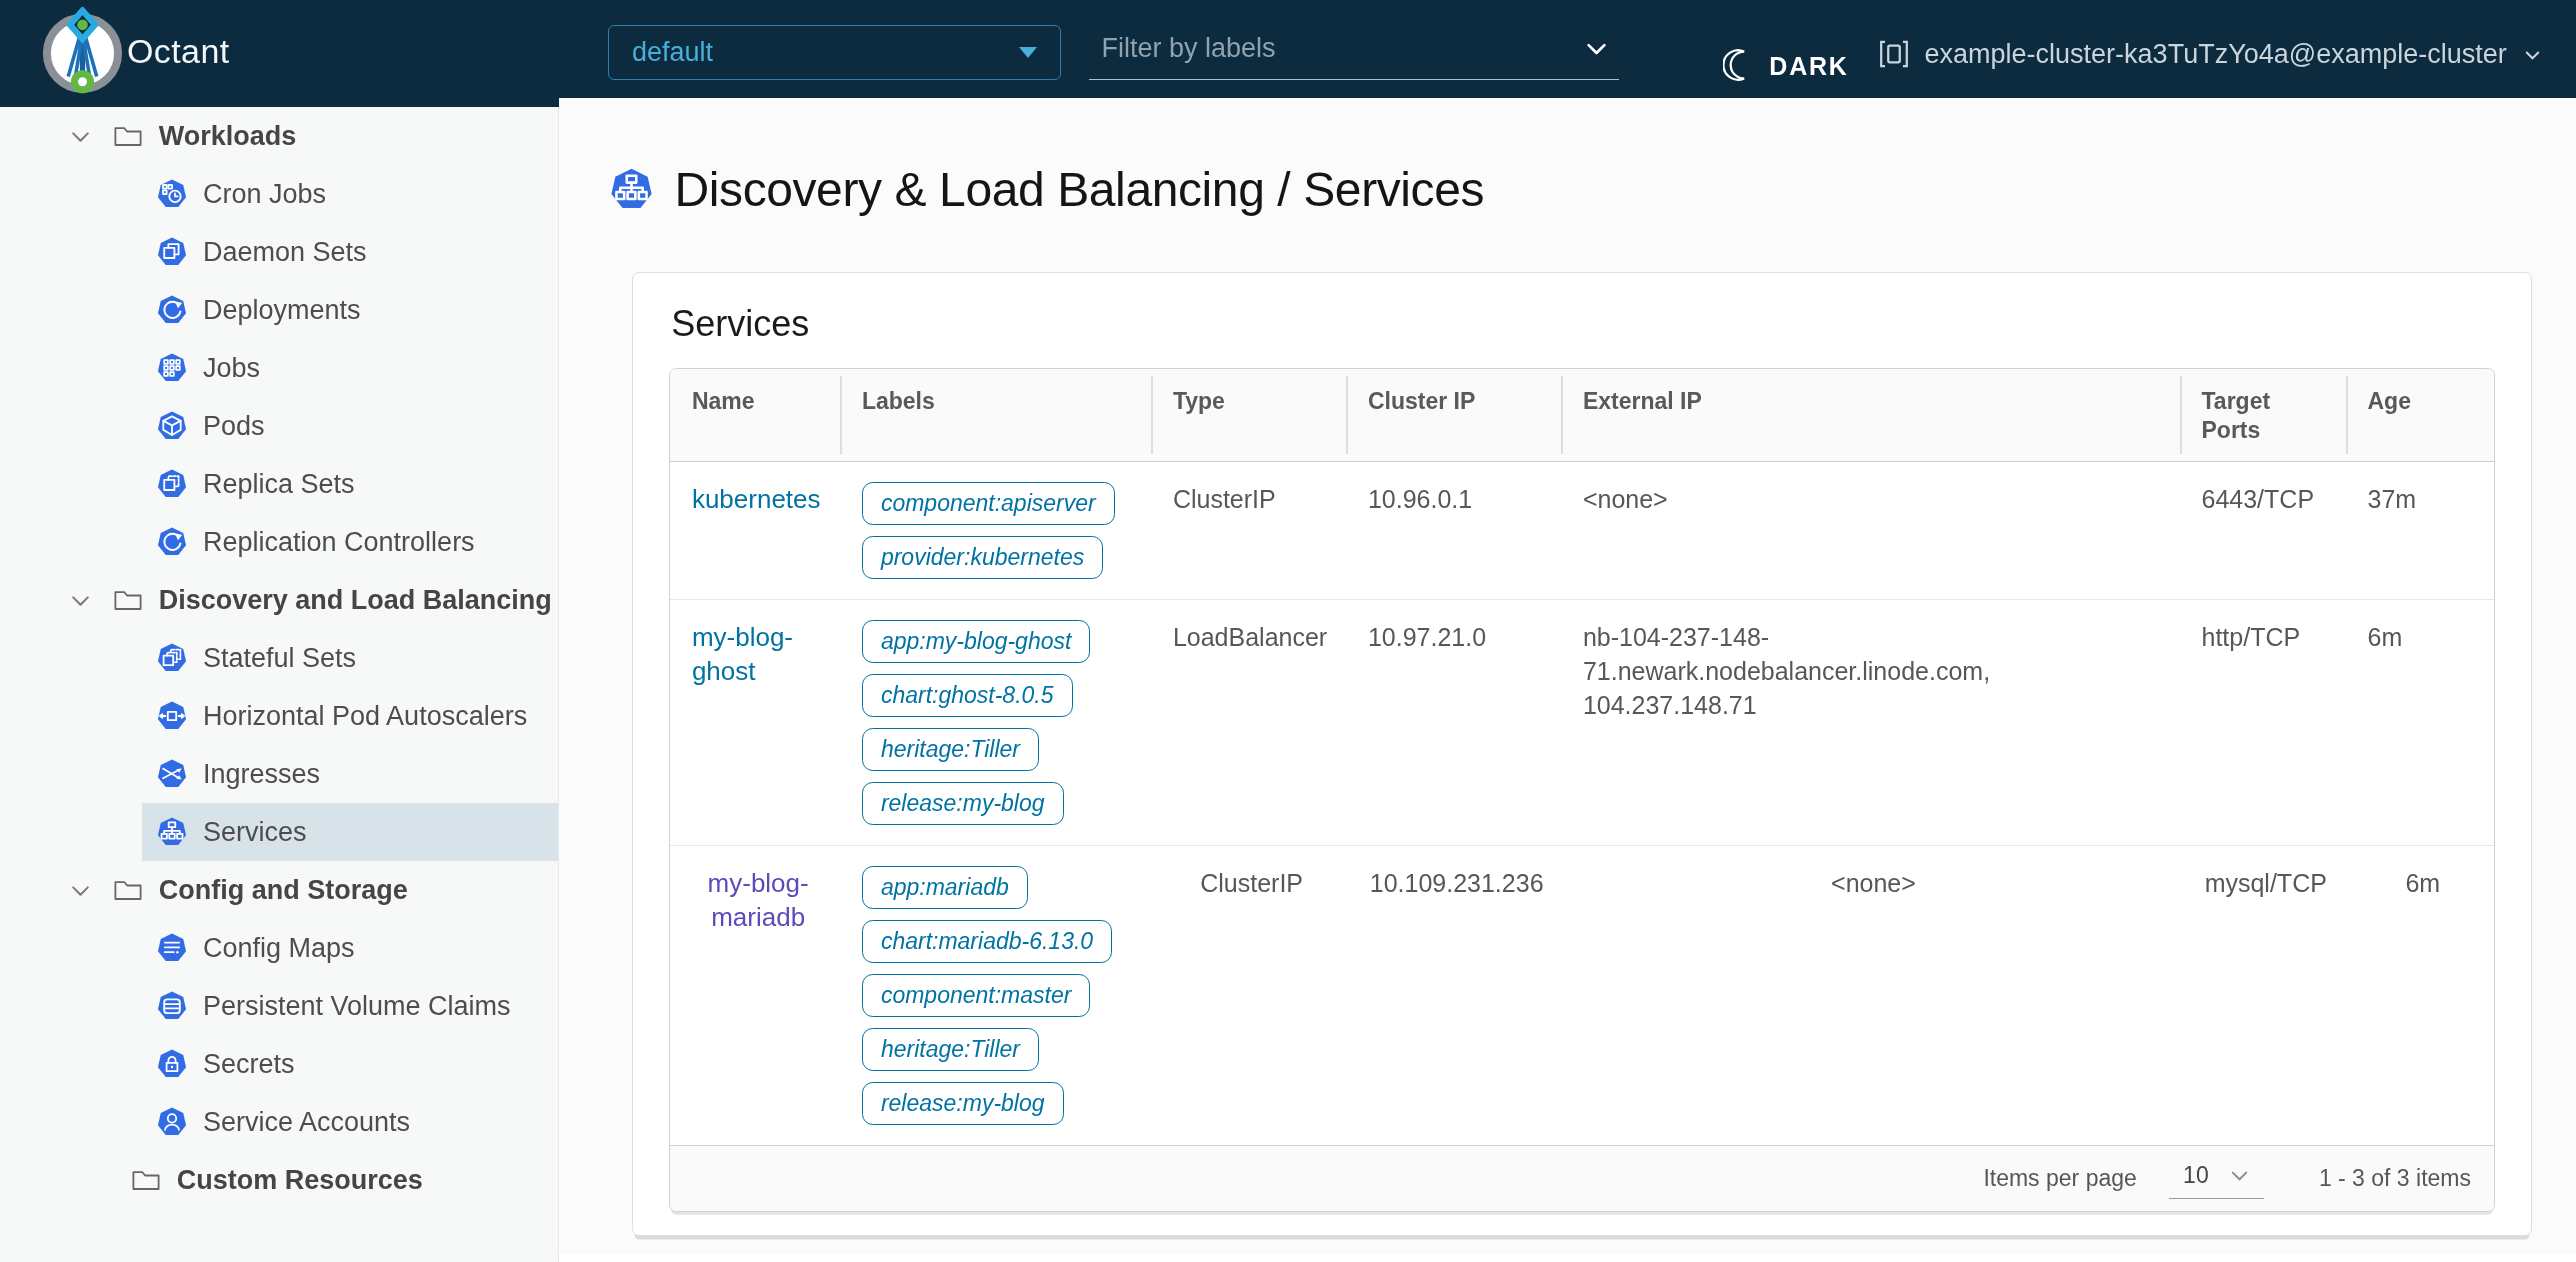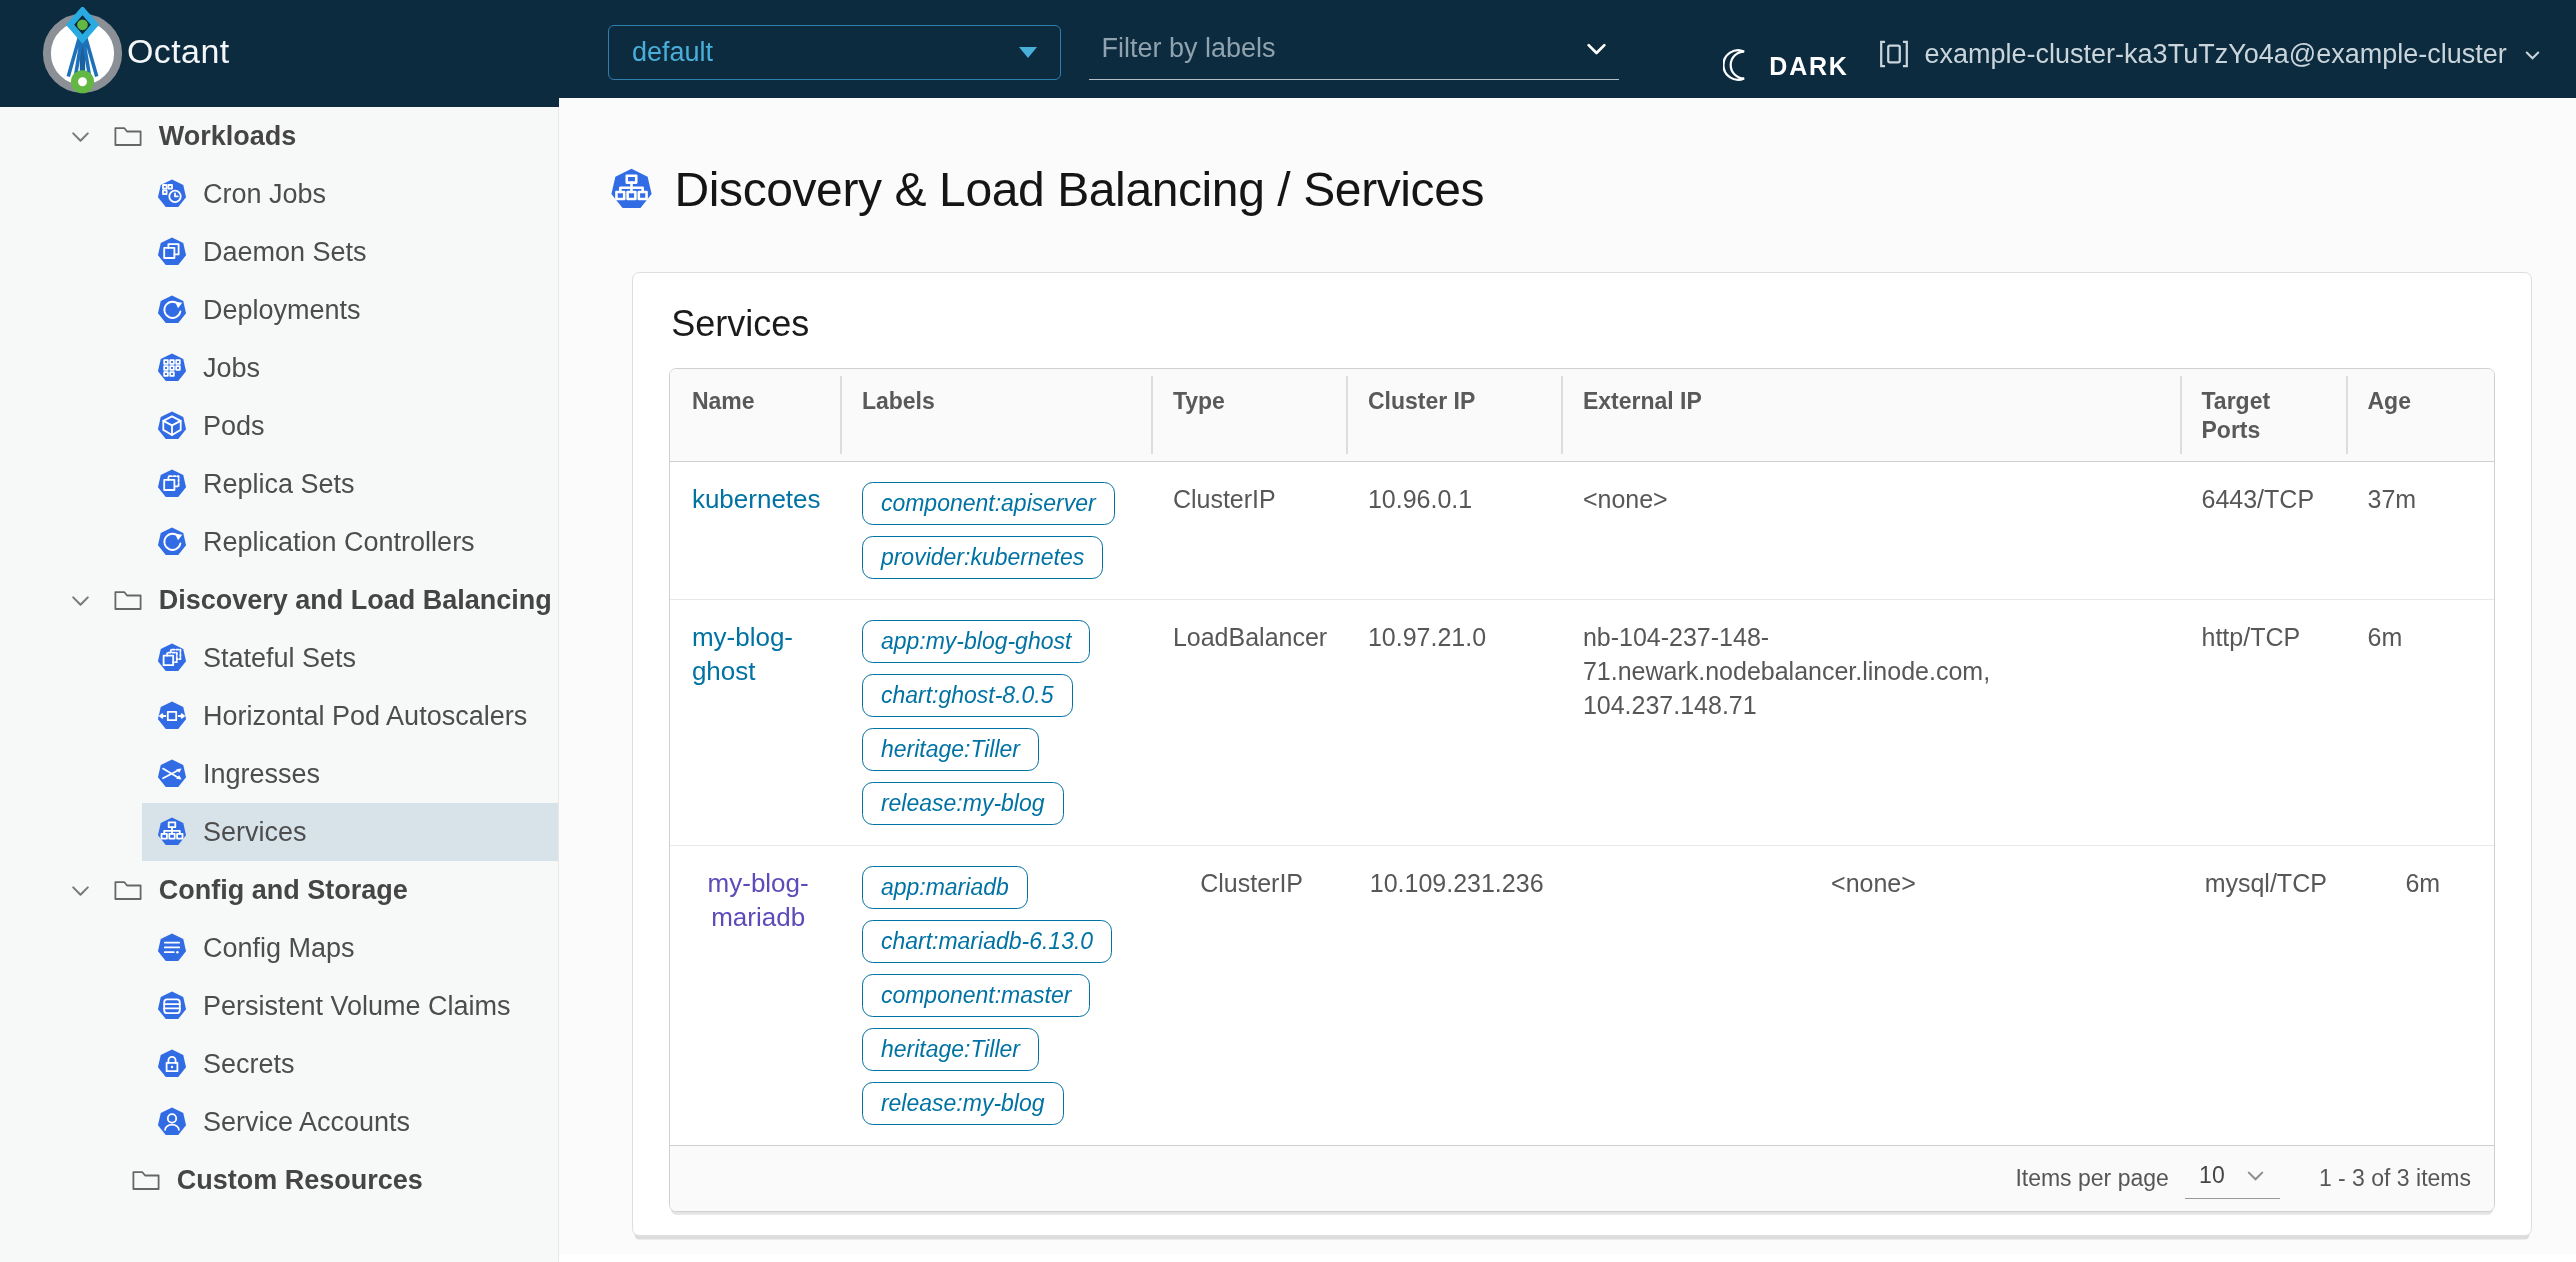--- a/index.html
+++ b/index.html
@@ -63,21 +63,21 @@
   .dg-row:last-of-type { border-bottom:none;text-align:center; }
   .cell { padding:19.7px 16px 19.7px 21.5px; font-size:25px; color:#575757; line-height:34px; }
   .name-link { font-size:26px; color:#0072a3; text-decoration:none; cursor:pointer;
     overflow-wrap:break-word; }
   .name-link.visited { color:#5c4bb9; }
   .pills { display:flex; flex-direction:column; align-items:flex-start; gap:10.7px; }
   .pill { border:1.8px solid #0072a3; color:#0072a3; border-radius:10.7px; padding:7.2px 18px;
     font-size:23px; line-height:27px; white-space:nowrap; background:#fff;font-style:italic; }
 
   .dg-footer { background:#fafafa; border-top:1.8px solid #cfcfcf; height:66px;
-    display:flex; align-items:center; justify-content:flex-end; gap:16px;
+    display:flex; align-items:center; justify-content:flex-end; gap:32px;
     padding:0 23px 0 0; font-size:23px; color:#565656; }
   .ipp-select { display:flex; align-items:center; gap:19.7px; border-bottom:1.8px solid #9a9a9a;
     padding:3.6px 12.5px 9px 14.3px; cursor:pointer; color:#454545; }
   .range-text { margin-left:23px; }
 
   svg { display:block; }
 </style>
 </head>
 <body>
 

